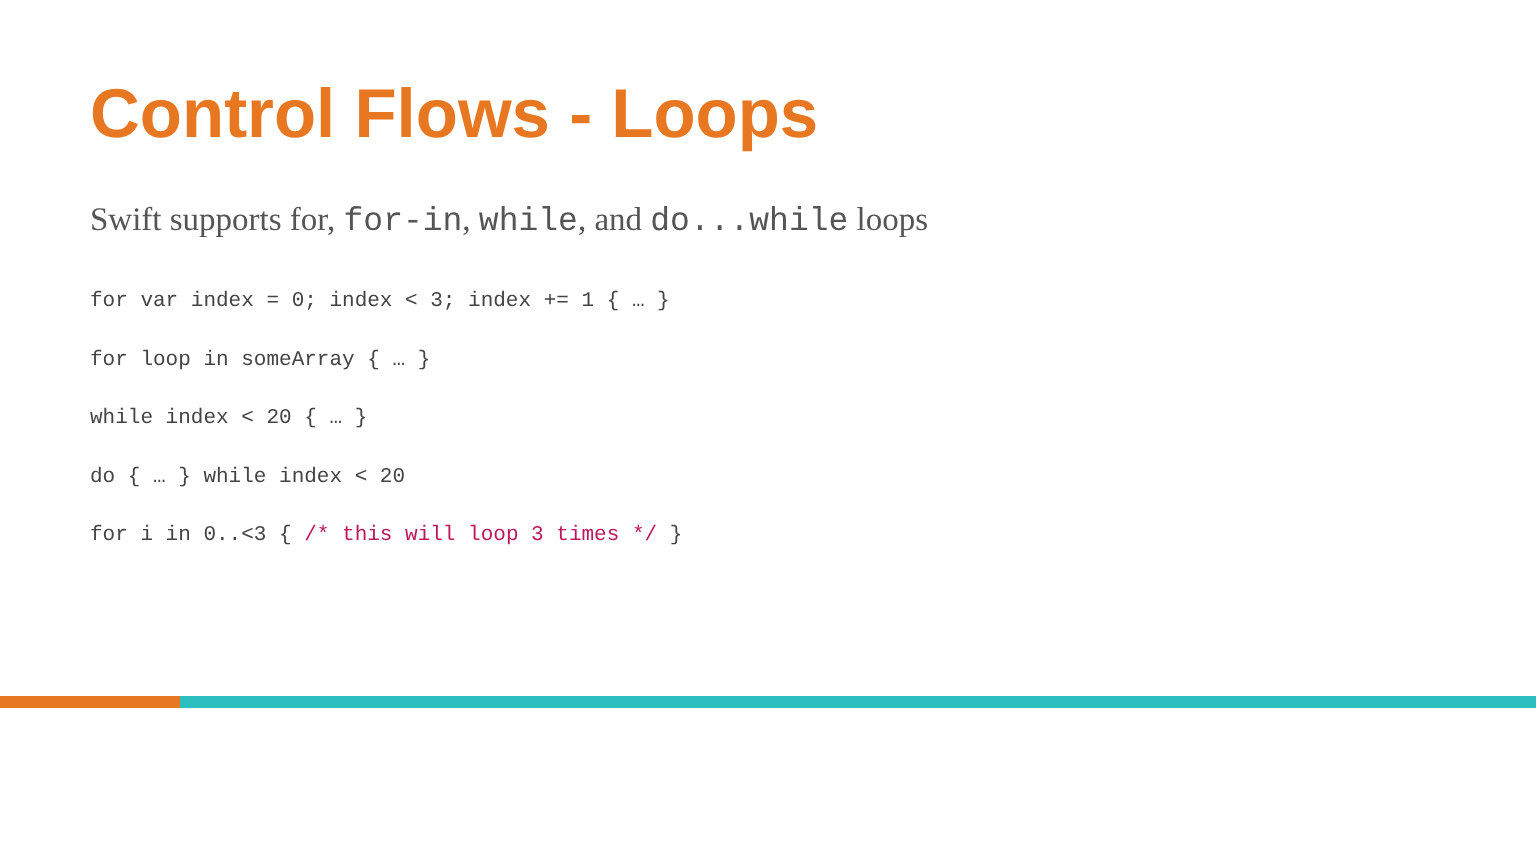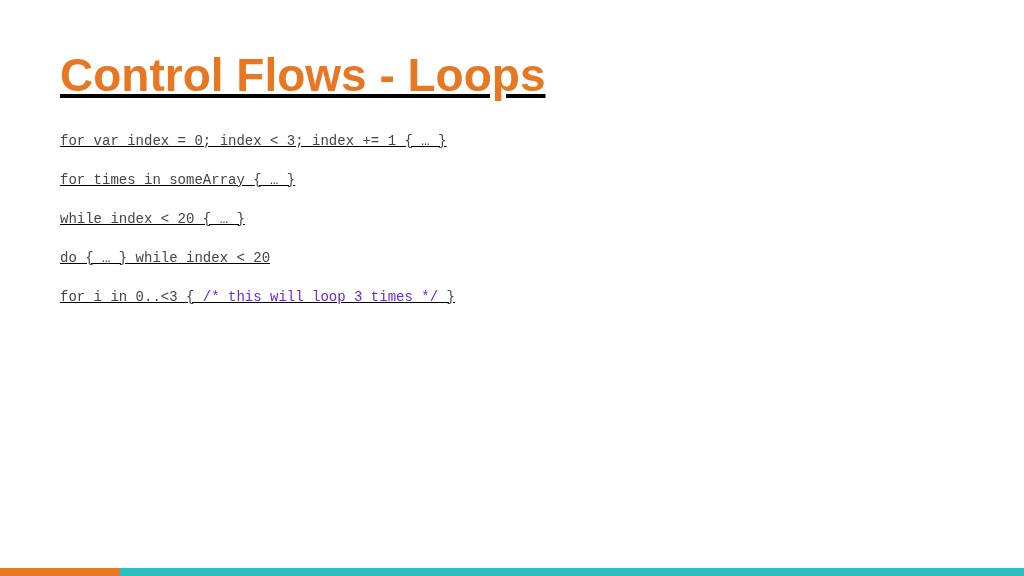--- a/index.html
+++ b/index.html
@@ -12,25 +12,24 @@
       width: 1024px;
       height: 576px;
       background: #ffffff;
       font-family: 'Georgia', serif;
       position: relative;
       overflow: hidden;
     }
 
     .slide {
       width: 1024px;
-      height: 576px;
+      height: 472px;
       background: #ffffff;
       padding: 50px 60px 40px 60px;
       position: relative;
-      text-decoration: underline;
     }
 
     .title {
       font-family: 'Arial', 'Helvetica', sans-serif;
       font-size: 46px;
       font-weight: 700;
       color: #e87722;
       margin-bottom: 30px;
       line-height: 1.1;
     }
@@ -51,21 +50,21 @@
 
     .code-block {
       font-family: 'Courier New', Courier, monospace;
       font-size: 14px;
       color: #444444;
       margin-bottom: 18px;
       line-height: 1.5;
     }
 
     .comment {
-      color: #6d28d9;
+      color: #be185d;
     }
 
     .bottom-bar {
       position: absolute;
       bottom: 0;
       left: 0;
       width: 100%;
       height: 8px;
       background: #2bbfbf;
     }
@@ -79,27 +78,30 @@
       background: #e87722;
     }
   </style>
 </head>
 <body>
 
 <div class="slide">
 
   <h1 class="title">Control Flows - Loops</h1>
 
+  <p class="subtitle">
+    Swift supports for, <code>for-in</code>, <code>while</code>, and <code>do...while</code> loops
+  </p>
 
   <div class="code-block">
     <span>for var index = 0; index &lt; 3; index += 1 { … }</span>
   </div>
 
   <div class="code-block">
-    <span>for times in someArray { … }</span>
+    <span>for loop in someArray { … }</span>
   </div>
 
   <div class="code-block">
     <span>while index &lt; 20 { … }</span>
   </div>
 
   <div class="code-block">
     <span>do { … } while index &lt; 20</span>
   </div>
 

